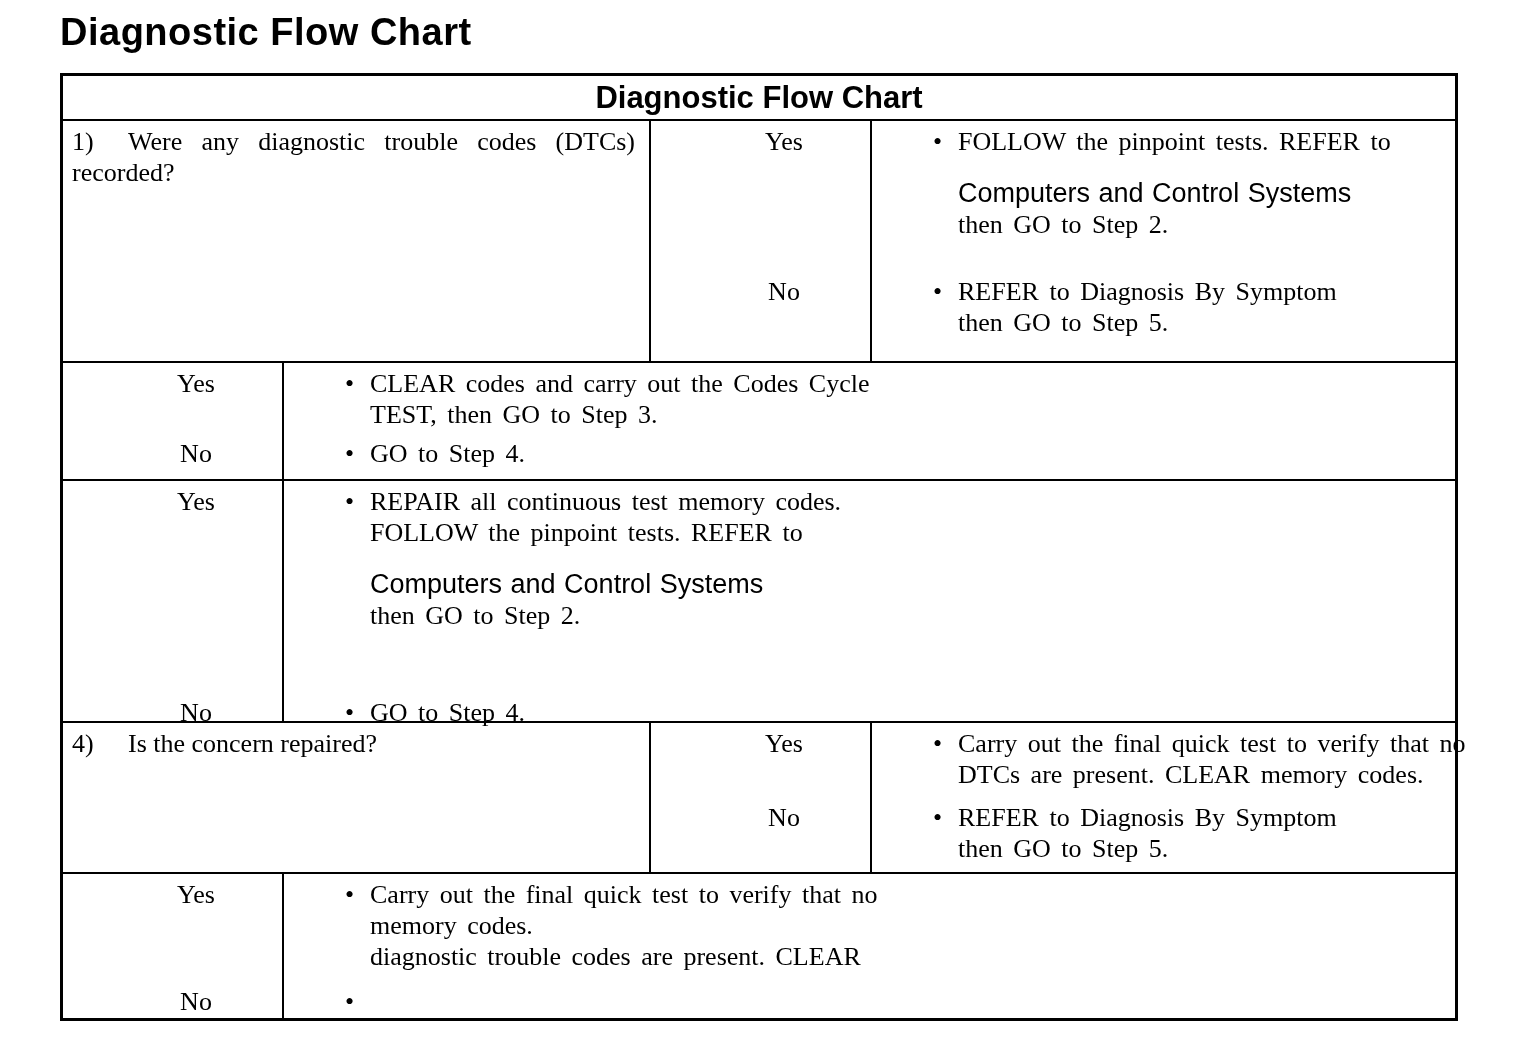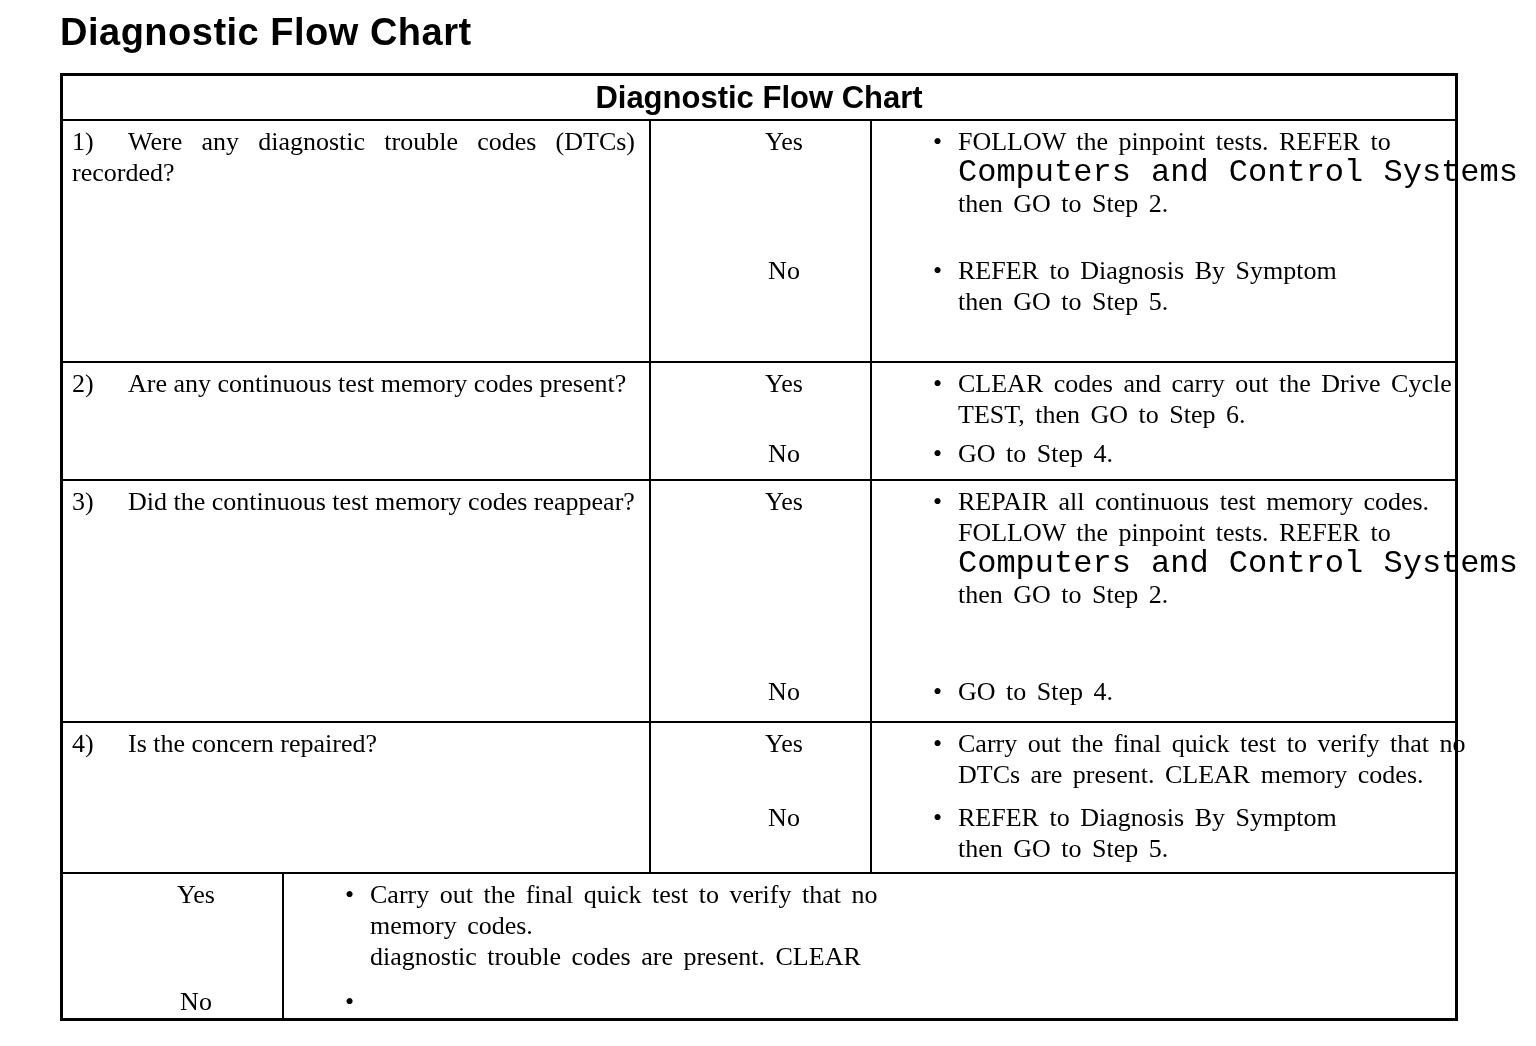--- a/index.html
+++ b/index.html
@@ -41,22 +41,22 @@
     content:""; position:absolute; left:219px; top:0; bottom:0;
     width:2px; background:#000;
   }
   .branch { display:flex; }
   .acell { width:266px; flex-shrink:0; text-align:center; }
   .ccell { flex:1; padding:0 6px 0 16px; }
   .bullet-item { display:flex; }
   .bullet { width:25px; flex-shrink:0; }
   .line { white-space:nowrap; word-spacing:4px; }
   .sans {
-    font-family:Liberation Mono, monospace;
-    font-size:32px; word-spacing:1px;
+    font-family:Liberation Sans, sans-serif;
+    font-size:27px; word-spacing:1px;margin-top:21px;
   }
   .r1 .branch-no { margin-top:36px; }
   .r2 .branch-no { margin-top:8px; }
   .r3 .branch-no { margin-top:66px; }
   .r4 .branch-no { margin-top:12px; }
   .r5 .branch-no { margin-top:14px; }
 </style>
 </head>
 <body>
 
@@ -93,54 +93,48 @@
               <div class="line">REFER to Diagnosis By Symptom</div>
               <div class="line">then GO to Step 5.</div>
             </div>
           </div>
         </div>
       </div>
     </div>
   </div>
 
   <div class="trow rh2 r2">
-    <div class="qcell">
-      <span class="qnum">2)</span><span>Are any continuous test memory codes present?</span>
-    </div>
-    <div class="rbody">
-      <div class="branch">
-        <div class="acell">Yes</div>
-        <div class="ccell">
-          <div class="bullet-item">
-            <span class="bullet">•</span>
-            <div>
-              <div class="line">CLEAR codes and carry out the Drive Cycle</div>
-              <div class="line">TEST, then GO to Step 6.</div>
+    <div class="rbody">
+      <div class="branch">
+        <div class="acell">Yes</div>
+        <div class="ccell">
+          <div class="bullet-item">
+            <span class="bullet">•</span>
+            <div>
+              <div class="line">CLEAR codes and carry out the Codes Cycle</div>
+              <div class="line">TEST, then GO to Step 3.</div>
             </div>
           </div>
         </div>
       </div>
       <div class="branch branch-no">
         <div class="acell">No</div>
         <div class="ccell">
           <div class="bullet-item">
             <span class="bullet">•</span>
             <div>
               <div class="line">GO to Step 4.</div>
             </div>
           </div>
         </div>
       </div>
     </div>
   </div>
 
   <div class="trow rh3 r3">
-    <div class="qcell">
-      <span class="qnum">3)</span><span>Did the continuous test memory codes reappear?</span>
-    </div>
     <div class="rbody">
       <div class="branch">
         <div class="acell">Yes</div>
         <div class="ccell">
           <div class="bullet-item">
             <span class="bullet">•</span>
             <div>
               <div class="line">REPAIR all continuous test memory codes.</div>
               <div class="line">FOLLOW the pinpoint tests. REFER to</div>
               <div class="line sans">Computers and Control Systems</div>

